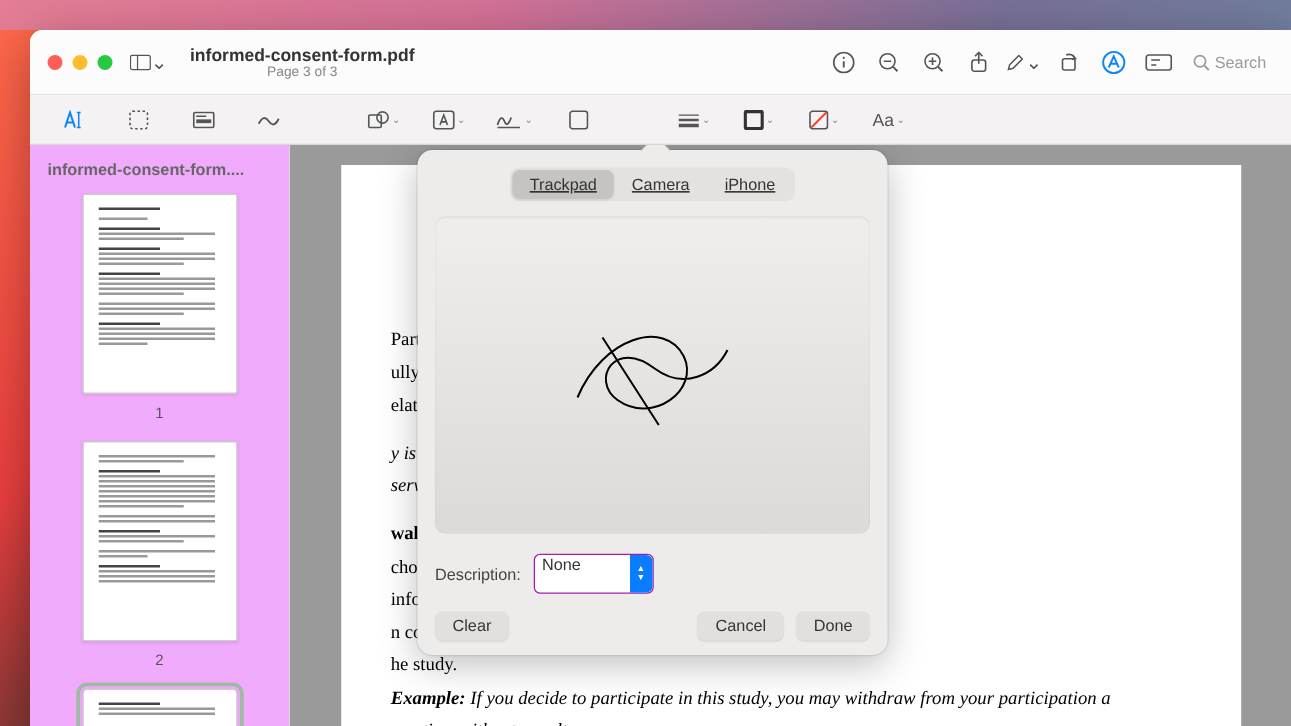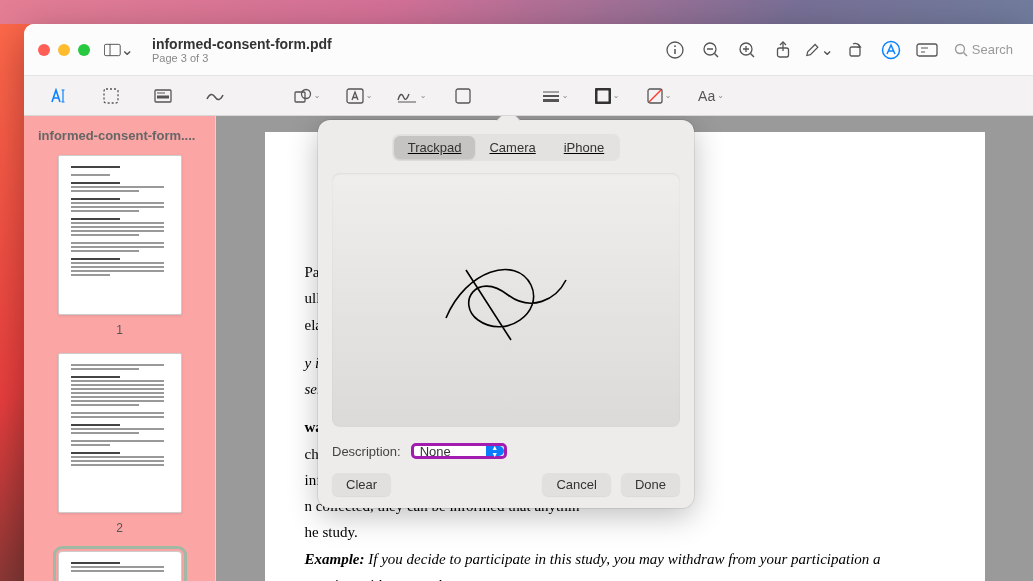--- a/index.html
+++ b/index.html
@@ -8,33 +8,33 @@
 .menubar { position: absolute; top: 0; left: 0; right: 0; height: 24px; background: linear-gradient(90deg, rgba(210,140,200,0.6), rgba(180,160,230,0.6)); backdrop-filter: blur(20px); }
 .window { position: absolute; top: 24px; left: 24px; right: 0; bottom: 0; background: #fff; border-radius: 10px 0 0 0; box-shadow: 0 10px 40px rgba(0,0,0,0.3); overflow: hidden; display: flex; flex-direction: column; }
 .titlebar { height: 52px; display: flex; align-items: center; padding: 0 14px; border-bottom: 1px solid #e5e5e5; gap: 14px; background: #fcfcfc; }
 .traffic { display: flex; gap: 8px; }
 .tl { width: 12px; height: 12px; border-radius: 50%; }
 .tl.red { background: #ff5f57; }
 .tl.yellow { background: #febc2e; }
 .tl.green { background: #28c840; }
 .tb-btn { width: 30px; height: 30px; display: flex; align-items: center; justify-content: center; border-radius: 6px; color: #555; }
 .tb-btn.active { color: #0a84ff; }
-.doc-title { display: flex; flex-direction: column; margin-left: 4px; }
+.doc-title { display: flex; flex-direction: column; margin-left: 4px; align-items: center; }
 .doc-title .t { font-size: 14px; font-weight: 600; color: #333; }
 .doc-title .s { font-size: 11px; color: #888; }
 .spacer { flex: 1; }
 .tb-group { display: flex; gap: 6px; align-items: center; }
 .search { display: flex; align-items: center; gap: 4px; color: #999; font-size: 13px; padding: 0 6px; }
 .toolbar2 { height: 40px; display: flex; align-items: center; padding: 0 18px; gap: 18px; background: #f4f2f2; border-bottom: 1px solid #d8d8d8; }
 .t2-btn { width: 34px; height: 28px; display: flex; align-items: center; justify-content: center; color: #555; border-radius: 5px; position: relative; }
 .t2-btn.blue { color: #0a84ff; }
 .t2-btn.sep { margin-left: 40px; }
 .t2-btn .chev { font-size: 8px; margin-left: 2px; color: #888; }
 .content { flex: 1; display: flex; overflow: hidden; }
-.sidebar { width: 192px; background: #fca5a5; border-right: 1px solid #d8d8d8; padding: 12px 10px; overflow-y: auto; }
+.sidebar { width: 208px; background: #f0abfc; border-right: 1px solid #d8d8d8; padding: 12px 10px; overflow-y: auto; }
 .sb-title { font-size: 13px; font-weight: 600; color: #666; margin-bottom: 12px; padding: 0 4px; }
 .thumb-wrap { display: flex; flex-direction: column; align-items: center; margin-bottom: 16px; }
 .thumb { width: 124px; height: 160px; background: #fff; border: 1px solid #ccc; border-radius: 2px; box-shadow: 0 1px 3px rgba(0,0,0,0.1); padding: 10px 12px; font-size: 3px; color: #888; line-height: 1.4; overflow: hidden; }
 .thumb.sel { outline: 3px solid #9fb9a5; outline-offset: 2px; border-radius: 4px; }
 .thumb-num { font-size: 12px; color: #555; margin-top: 8px; }
 .thumb .line { height: 2px; background: #999; margin-bottom: 2px; }
 .thumb .line.s { width: 40%; }
 .thumb .line.m { width: 70%; }
 .thumb .line.l { width: 95%; }
 .thumb .gap { height: 4px; }
@@ -49,21 +49,21 @@
 .popover { position: absolute; top: 4px; left: 102px; width: 376px; background: #eeeceb; border-radius: 12px; box-shadow: 0 8px 30px rgba(0,0,0,0.25), 0 0 0 1px rgba(0,0,0,0.08); padding: 14px 14px 12px 14px; z-index: 50; }
 .popover::before { content: ""; position: absolute; top: -8px; left: 182px; width: 16px; height: 16px; background: #eeeceb; transform: rotate(45deg); border-top: 1px solid rgba(0,0,0,0.08); border-left: 1px solid rgba(0,0,0,0.08); }
 .seg { display: flex; justify-content: center; margin-bottom: 12px; text-decoration: underline; }
 .seg-inner { display: flex; background: #e4e2e0; border-radius: 7px; padding: 2px; gap: 0; }
 .seg-btn { padding: 4px 14px; font-size: 13px; color: #333; border-radius: 6px; cursor: pointer; }
 .seg-btn.active { background: #c6c4c2; box-shadow: 0 1px 2px rgba(0,0,0,0.1); }
 .sig-canvas { width: 100%; height: 254px; background: linear-gradient(180deg, #f0eeed 0%, #dcdad8 100%); border-radius: 8px; display: flex; align-items: center; justify-content: center; margin-bottom: 12px; box-shadow: inset 0 1px 2px rgba(0,0,0,0.08); }
 .sig-hint { text-align: center; font-size: 13px; color: #727272; margin-bottom: 16px; }
 .desc-row { display: flex; align-items: center; gap: 10px; margin-bottom: 14px; margin-top: 16px; }
 .desc-label { font-size: 13px; color: #444; }
-.desc-select { flex: 0 0 96px; height: 16px; background: #fff; border: 3px solid #a21caf; border-radius: 5px; display: flex; align-items: center; padding: 0 6px; font-size: 13px; color: #333; position: relative; }
+.desc-select { flex: 0 0 96px; height: 32px; background: #fff; border: 1px solid #a21caf; border-radius: 5px; display: flex; padding: 0 6px; font-size: 13px; color: #333; position: relative; }
 .desc-select .arrows { position: absolute; right: 0; top: 0; bottom: 0; width: 18px; background: #0a7cff; border-radius: 0 5px 5px 0; display: flex; flex-direction: column; align-items: center; justify-content: center; color: #fff; font-size: 7px; line-height: 7px; }
 .btn-row { display: flex; justify-content: space-between; align-items: center; }
 .btn { padding: 4px 14px; font-size: 13px; color: #333; background: #e2e0de; border-radius: 6px; cursor: pointer; box-shadow: 0 1px 1px rgba(0,0,0,0.08); }
 .btn-right { display: flex; gap: 10px; }
 svg { display: block; }
 </style>
 </head>
 <body>
 
 <div class="desktop">

